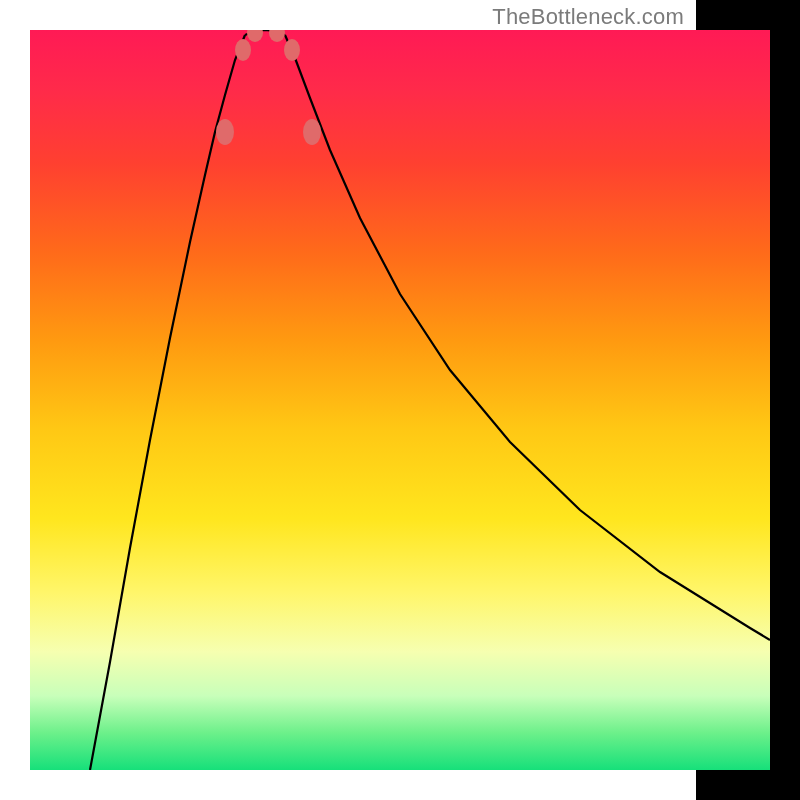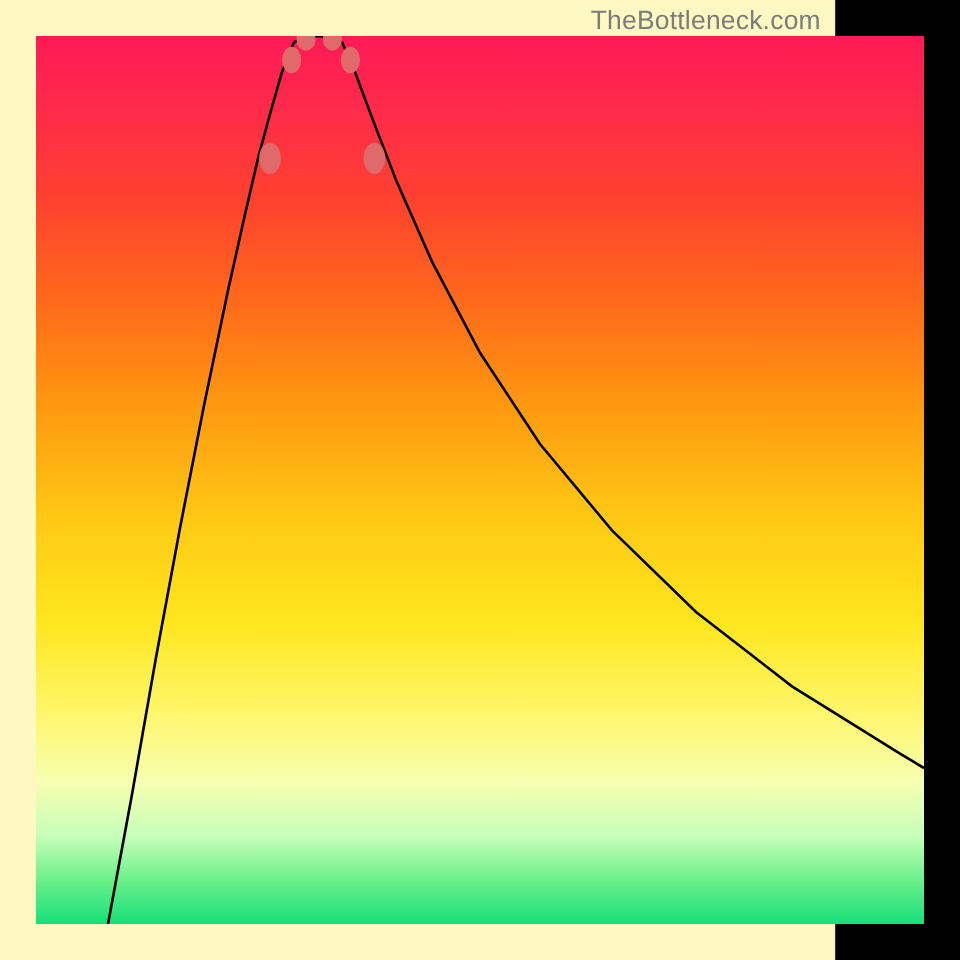--- a/index.html
+++ b/index.html
@@ -8,21 +8,21 @@
     width: 800px;
     height: 800px;
     overflow: hidden;
     background: #000;
     font-family: Arial, Helvetica, sans-serif;
   }
   .stage {
     position: relative;
     width: 696px;
     height: 800px;
-    background: #fef9c3;
+    background: #ffffff;
   }
   .plot {
     position: absolute;
     left: 30px;
     top: 30px;
     width: 740px;
     height: 740px;
     background: linear-gradient(to bottom,
       #ff1a55 0%,
       #ff2a4a 8%,

